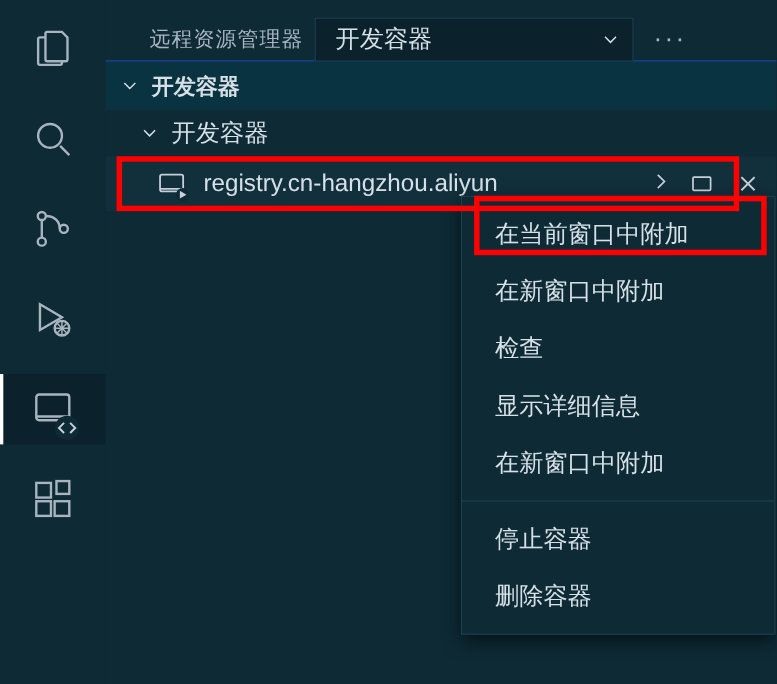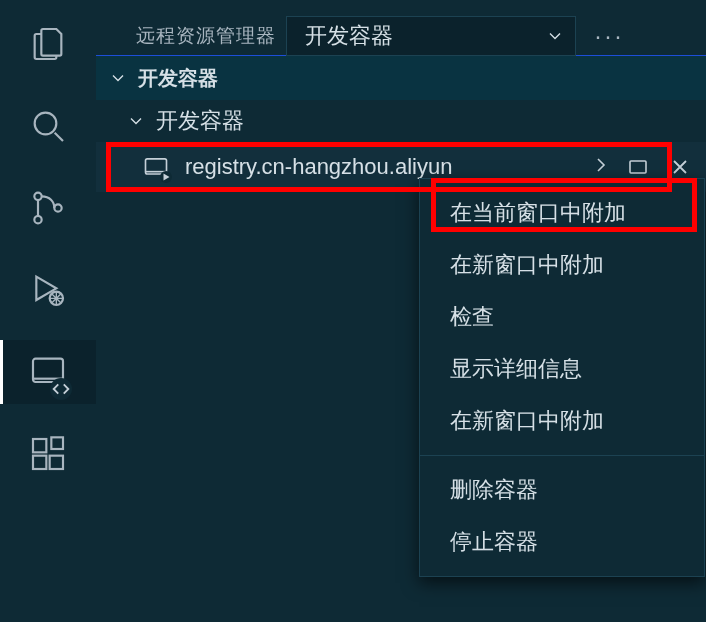--- a/index.html
+++ b/index.html
@@ -279,21 +279,21 @@
       <span>检查</span>
     </div>
   <div class="context-menu-item">
       <span>显示详细信息</span>
     </div>
   <div class="context-menu-item">
       <span>在新窗口中附加</span>
     </div>
   <div class="context-menu-sep"></div>
   <div class="context-menu-item">
+      <span>停止容器</span>
+    </div>
+  <div class="context-menu-item">
       <span>删除容器</span>
-    </div>
-  <div class="context-menu-item">
-      <span>停止容器</span>
     </div>
 </div>
 
 <div class="red-box" style="left:106px;top:142px;width:566px;height:50px;"></div>
 <div class="red-box" style="left:431px;top:178px;width:266px;height:54px;"></div>
 
 </body></html>

